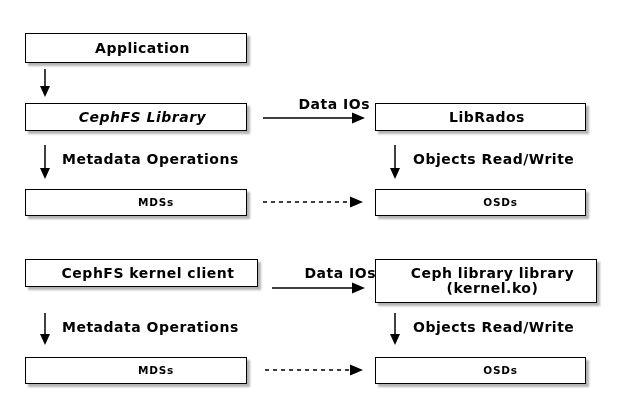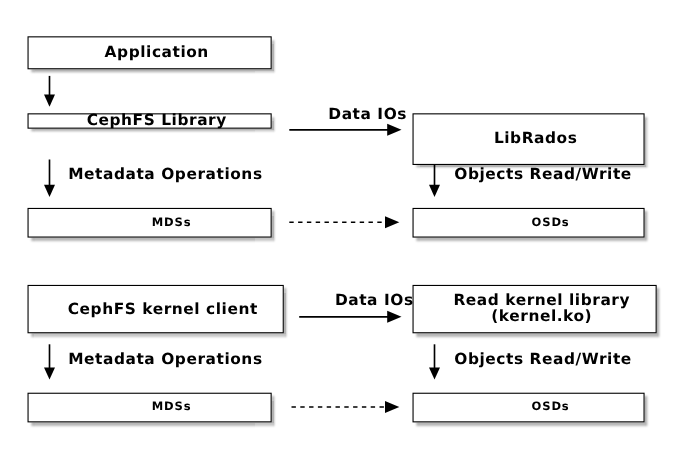--- a/index.html
+++ b/index.html
@@ -99,42 +99,42 @@
     <g>
       <line x1="265" y1="370" x2="350" y2="370" stroke="#000" stroke-width="1.5" stroke-dasharray="4,4"></line>
       <polygon points="363,370 350,364.5 350,375.5" fill="#000"></polygon>
     </g>
   </svg>
 
   <div class="node big" style="left:25px; top:33px; width:222px; height:30px;">
     <span>Application</span>
   </div>
 
-  <div class="node big" style="left:25px; top:103px; width:222px; height:14px;">
+  <div class="node big" style="left:25px; top:103px; width:222px; height:28px;font-style:italic;">
     <span>CephFS Library</span>
   </div>
 
-  <div class="node big" style="left:375px; top:103px; width:211px; height:47px;">
+  <div class="node big" style="left:375px; top:103px; width:211px; height:28px;">
     <span>LibRados</span>
   </div>
 
   <div class="node small" style="left:25px; top:189px; width:222px; height:27px;">
     <span>MDSs</span>
   </div>
 
   <div class="node small" style="left:375px; top:189px; width:211px; height:27px;">
     <span>OSDs</span>
   </div>
 
-  <div class="node big" style="left:25px; top:259px; width:233px; height:44px;">
+  <div class="node big" style="left:25px; top:259px; width:233px; height:28px;">
     <span>CephFS kernel client</span>
   </div>
 
   <div class="node big" style="left:375px; top:259px; width:222px; height:44px;">
-    <span>Read kernel library</span>
+    <span>Ceph library library</span>
     <span>(kernel.ko)</span>
   </div>
 
   <div class="node small" style="left:25px; top:357px; width:222px; height:27px;">
     <span>MDSs</span>
   </div>
 
   <div class="node small" style="left:375px; top:357px; width:211px; height:27px;">
     <span>OSDs</span>
   </div>

